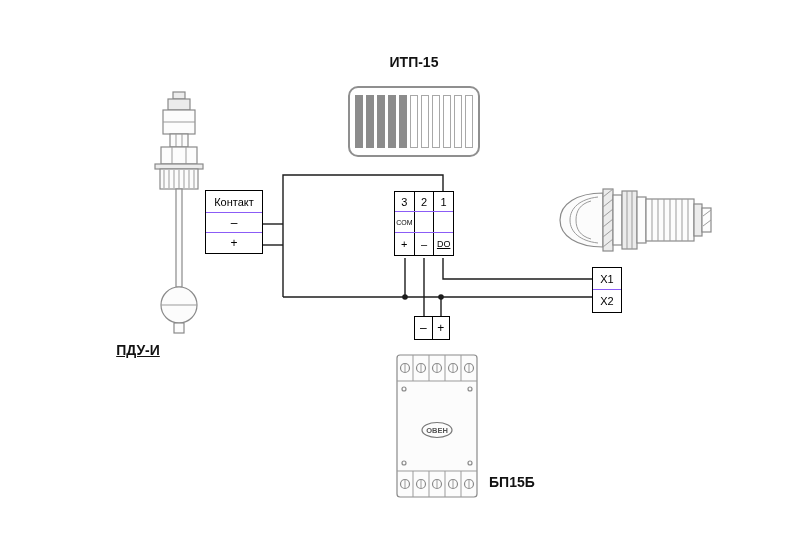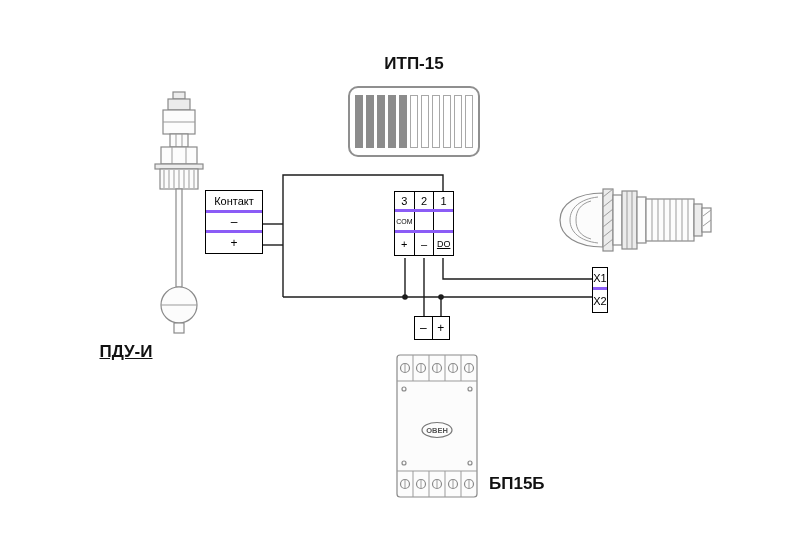--- a/index.html
+++ b/index.html
@@ -5,28 +5,28 @@
   * { box-sizing: border-box; }
   html, body { margin:0; padding:0; background:#fff; }
   body { font-family:"Liberation Sans", sans-serif; }
   #canvas { position:relative; width:800px; height:560px; background:#ffffff; overflow:hidden; }
   #wire-layer { position:absolute; left:0; top:0; }
   .wire { stroke: var(--wire-color, #1c1c1c); stroke-width:1.4; fill:none; }
   .dot  { fill: var(--wire-color, #1c1c1c); stroke:none; }
   .dev  { stroke:#8a8a8a; stroke-width:1.2; fill:#ececec; }
   .dev-light { stroke:#8a8a8a; stroke-width:1.2; fill:#fcfcfc; }
   .dev-line { stroke:#9b9b9b; stroke-width:1; fill:none; }
-  .lbl { position:absolute; font-weight:700; font-size:17px; color:#121212; text-align:center; line-height:1.2; }
+  .lbl { position:absolute; font-weight:700; font-size:14px; color:#121212; text-align:center; line-height:1.2; }
   .bargraph { position:absolute; left:348px; top:86px; width:132px; height:71px;
               border:2px solid #8f8f8f; border-radius:10px; background:#fff;
               display:flex; align-items:center; justify-content:center; }
   .segs { display:flex; gap:3px; }
   .seg { width:8px; height:53px; border:1px solid #a8a8a8; background:#fff; }
   .tblock { position:absolute; border:1px solid #000; background:#fff; color:#000; }
-  .trow { display:flex; border-bottom:3px solid #8b5cf6; }
+  .trow { display:flex; border-bottom:1px solid #8b5cf6; }
   .trow:last-child { border-bottom:none; }
   .tcell { flex:1; display:flex; align-items:center; justify-content:center;
            border-right:1px solid #000; font-size:11px; overflow:hidden; }
   .tcell:last-child { border-right:none; }
 </style>
 </head>
 <body>
 
 <div id="canvas">
 
@@ -136,21 +136,21 @@
       <path class="wire" d="M 424 258 V 316"></path>
       <path class="wire" d="M 441 297 V 316"></path>
       <path class="wire" d="M 283 297 H 592"></path>
       <path class="wire" d="M 443 258 V 279 H 592"></path>
       <circle class="dot" cx="405" cy="297" r="2.8"></circle>
       <circle class="dot" cx="441" cy="297" r="2.8"></circle>
     </g>
   </svg>
 
   <div class="lbl" style="left:348px; top:54px; width:132px;">ИТП-15</div>
-  <div class="lbl" style="left:84px; top:342px; width:84px;text-decoration:underline;">ПДУ-И</div>
+  <div class="lbl" style="left:96px; top:342px; width:84px;text-decoration:underline;">ПДУ-И</div>
   <div class="lbl" style="left:489px; top:474px; width:80px; text-align:left;">БП15Б</div>
 
   <div class="bargraph">
     <div class="segs">
         <div class="seg" style="background: rgb(140, 140, 140); border-color: rgb(140, 140, 140);"></div>
         <div class="seg" style="background: rgb(140, 140, 140); border-color: rgb(140, 140, 140);"></div>
         <div class="seg" style="background: rgb(140, 140, 140); border-color: rgb(140, 140, 140);"></div>
         <div class="seg" style="background: rgb(140, 140, 140); border-color: rgb(140, 140, 140);"></div>
         <div class="seg" style="background: rgb(140, 140, 140); border-color: rgb(140, 140, 140);"></div>
         <div class="seg" style="background: rgb(255, 255, 255);"></div>
@@ -185,21 +185,21 @@
       <div class="tcell"></div>
       <div class="tcell"></div>
     </div>
     <div class="trow" style="height:22px;">
       <div class="tcell">+</div>
       <div class="tcell">–</div>
       <div class="tcell" style="font-size:9px;text-decoration:underline;">DO</div>
     </div>
   </div>
 
-  <div class="tblock" style="left:592px; top:267px; width:16px;">
+  <div class="tblock" style="left:592px; top:267px; width:30px;">
     <div class="trow" style="height:22px;">
       <div class="tcell">X1</div>
     </div>
     <div class="trow" style="height:22px;align-items:center;">
       <div class="tcell">X2</div>
     </div>
   </div>
 
   <div class="tblock" style="left:414px; top:316px; width:36px;">
     <div class="trow" style="height:22px;">

